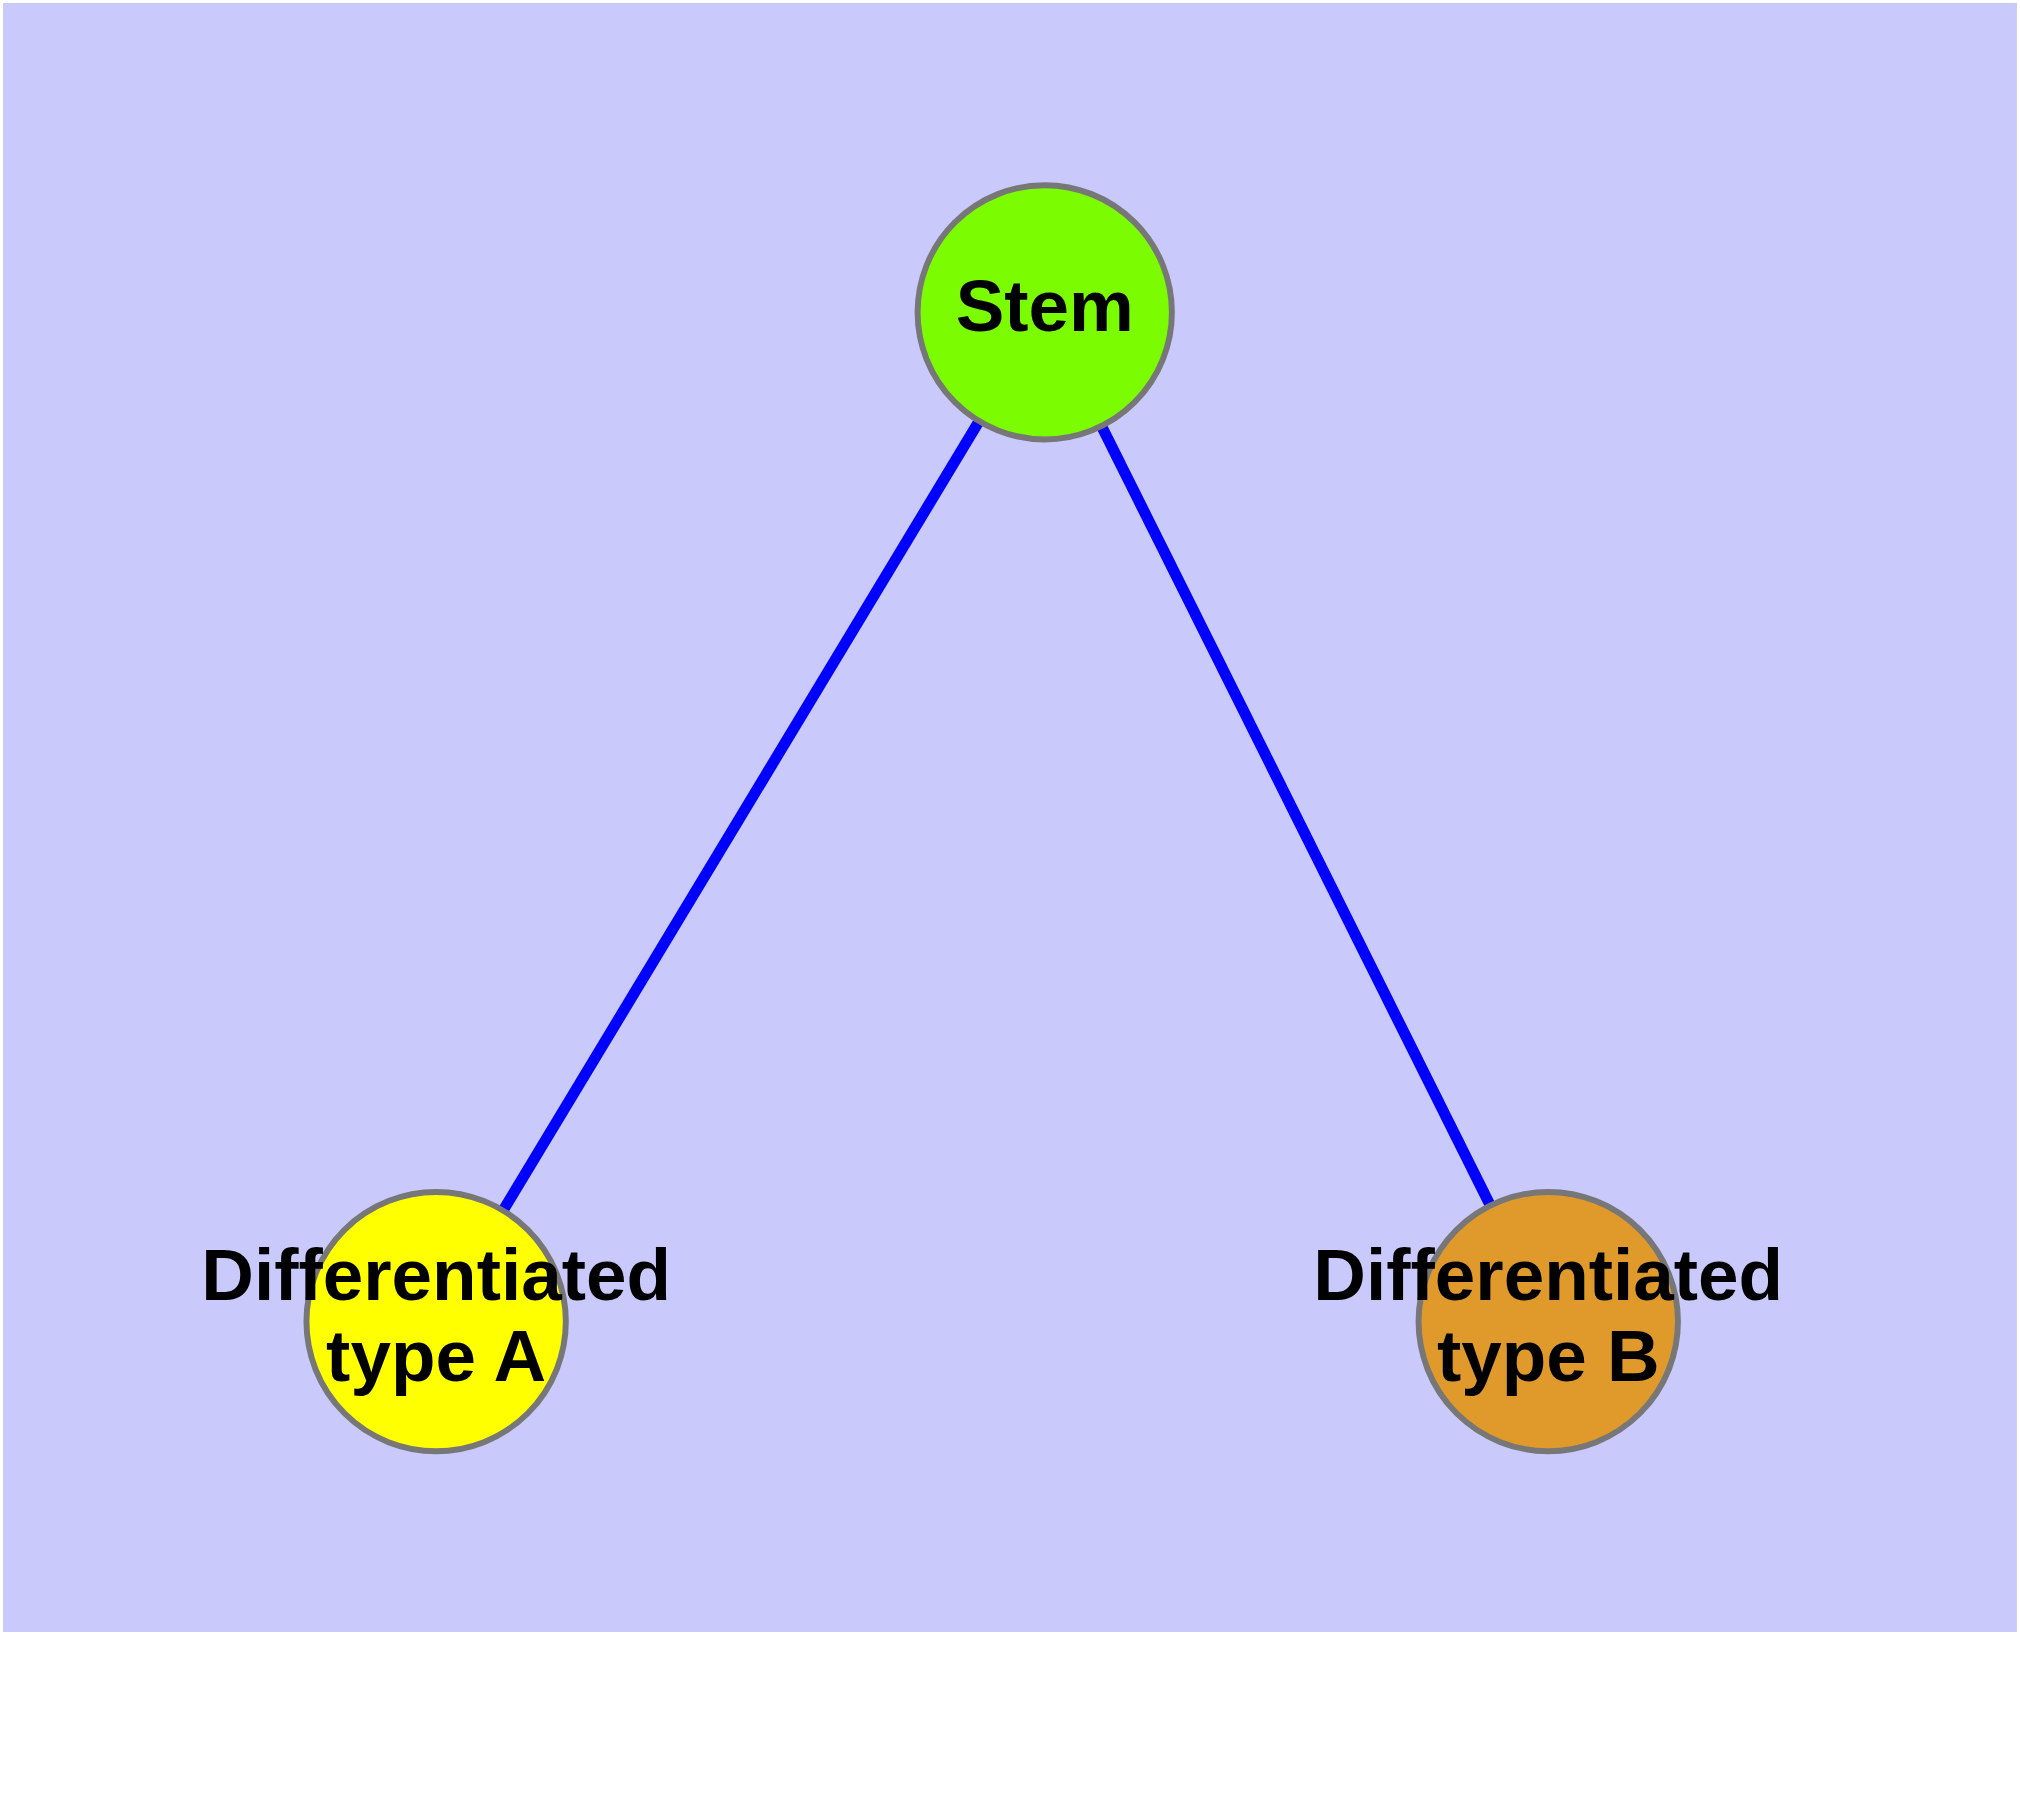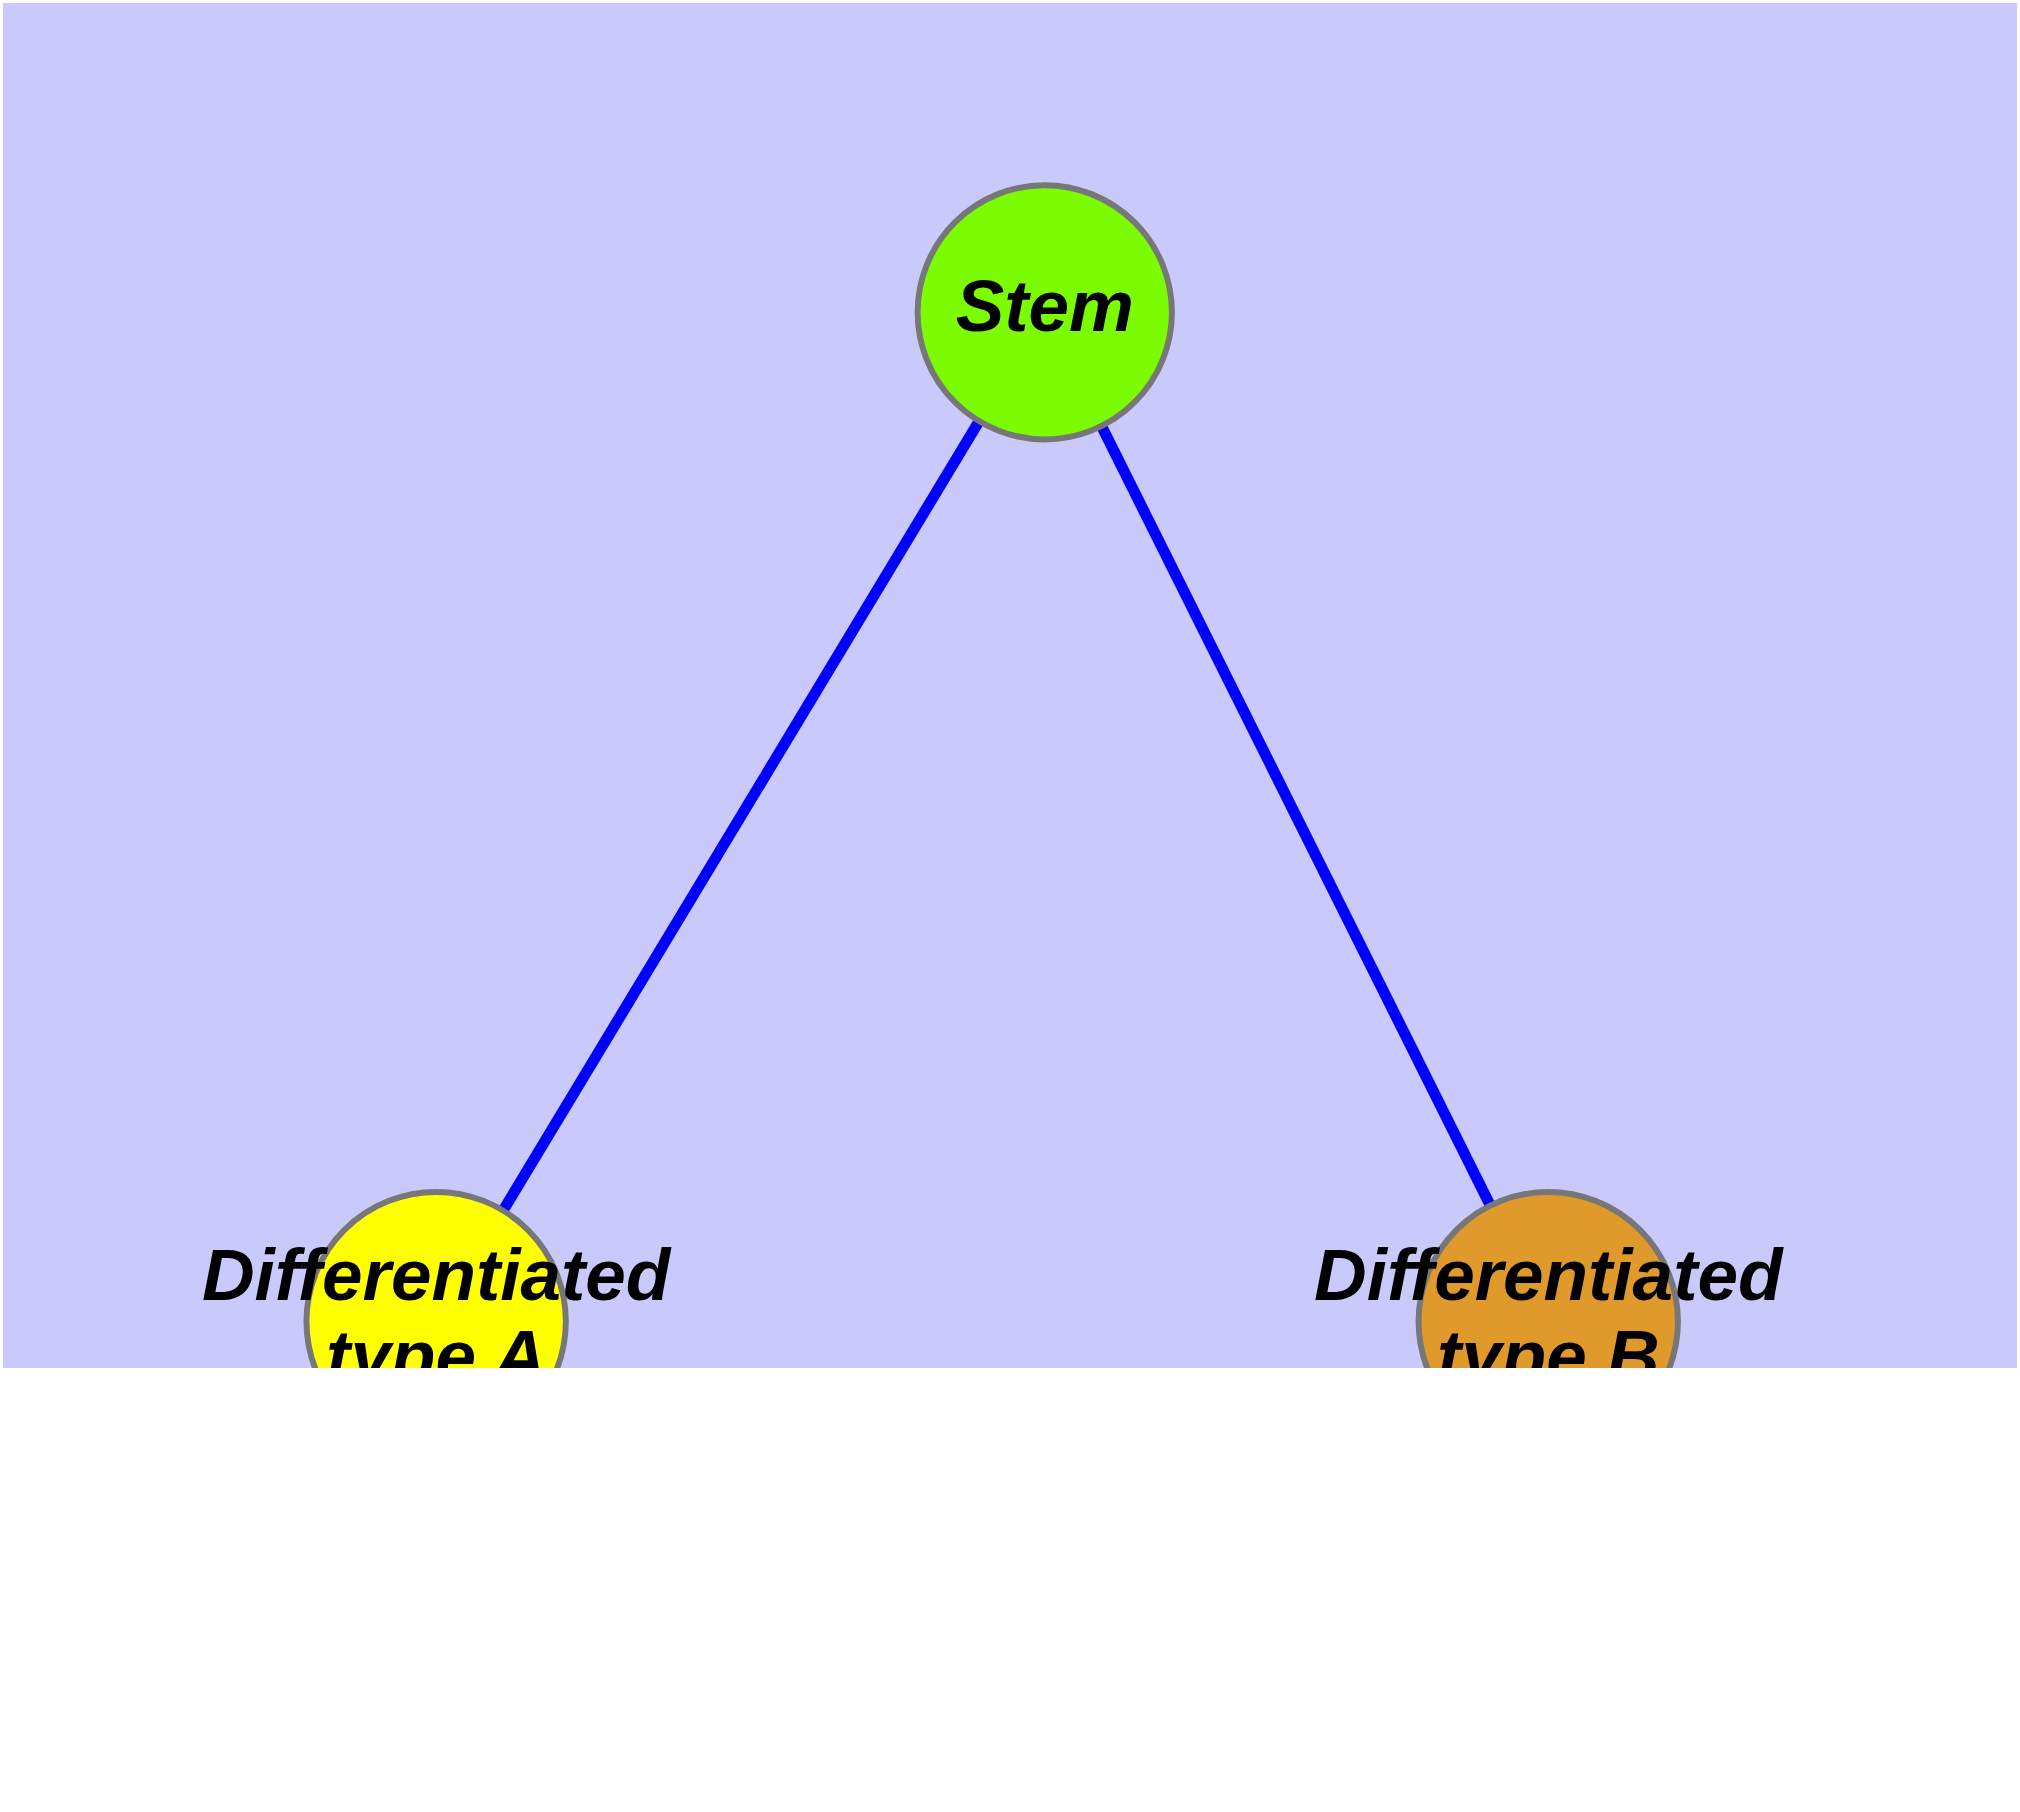--- a/index.html
+++ b/index.html
@@ -7,24 +7,23 @@
     margin: 0;
     padding: 0;
     background: #ffffff;
   }
   body {
     font-family: "Liberation Sans", "DejaVu Sans", sans-serif;
   }
   #canvas {
     position: relative;
     width: 2021px;
-    height: 1368px;
+    height: 1632px;
     background: #ffffff;
     overflow: hidden;
-    font-style: italic;
   }
   #graph-surface {
     position: absolute;
     left: 3.4px;
     top: 3.4px;
     width: 2014px;
     height: 1805px;
     background: #c9c9fc;
   }
   svg.graph-svg {

